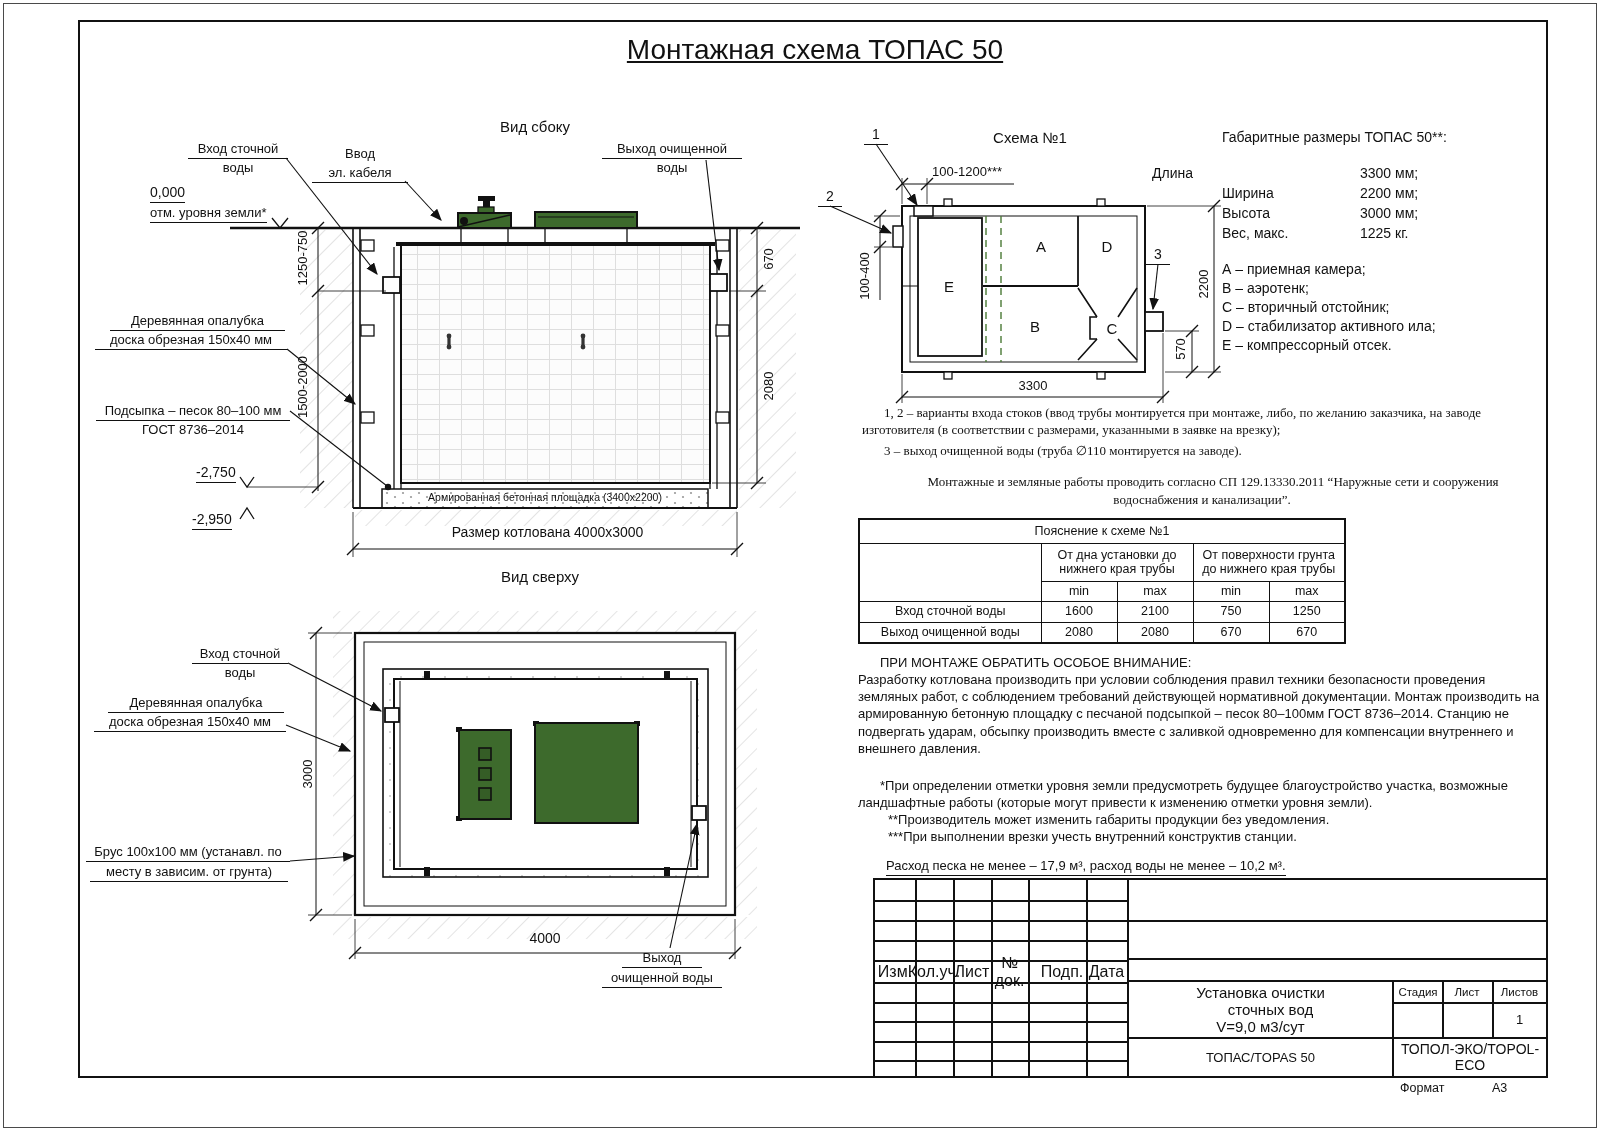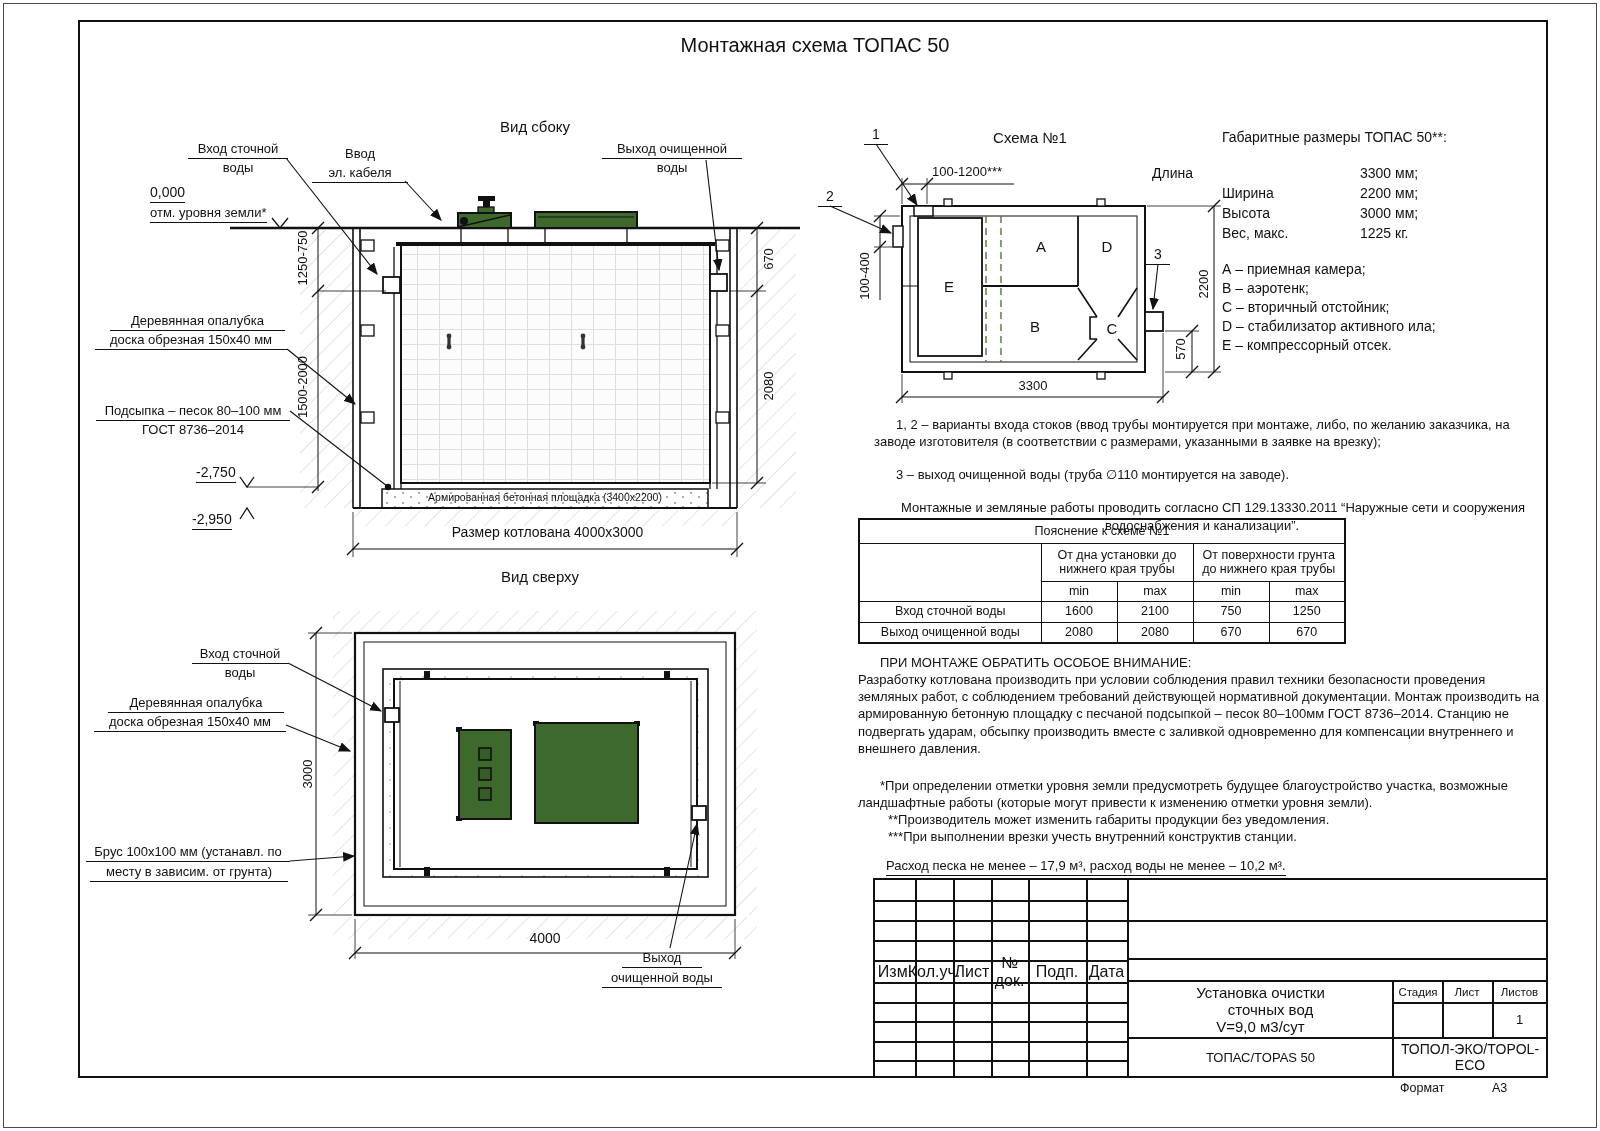--- a/index.html
+++ b/index.html
@@ -7,23 +7,23 @@
         font-family:"Liberation Sans","DejaVu Sans",sans-serif;color:#111;}
   .outer{position:absolute;left:3px;top:3px;width:1592px;height:1123px;border:1px solid #4a4a4a;}
   .frame{position:absolute;left:78px;top:20px;width:1466px;height:1054px;border:2px solid #111;}
   svg.lines{position:absolute;left:0;top:0;width:1600px;height:1131px;pointer-events:none;}
   .lbl{position:absolute;line-height:1.2;white-space:nowrap;color:#111;}
   .ctr{text-align:center;}
   .ul{border-bottom:1.3px solid #111;padding-bottom:1px;}
   .inb{display:inline-block;}
   .rot{position:absolute;transform:translate(-50%,-50%) rotate(-90deg);white-space:nowrap;color:#111;}
   .f10{font-size:16px;}.f12{font-size:12.5px;}
-  .f13{font-size:13px;}.f14{font-size:14px;}.f15{font-size:15px;}.f20{font-size:20px;}
+  .f13{font-size:13px;}.f14{font-size:14px;}.f15{font-size:15px;}.f20{font-size:28px;text-decoration:underline;}
   .notes{position:absolute;left:858px;top:400px;width:688px;font-size:13px;line-height:1.32;}
-  .notes p{margin:16px;text-indent:22px;}
+  .notes p{margin:4px;text-indent:22px;font-family:Liberation Serif, serif;}
   .notes p.gap{margin-top:14px;text-align:center;}
   .att{position:absolute;left:858px;top:654px;width:688px;font-size:13px;line-height:1.32;}
   .att p{margin:0;}
   .att .ti22{text-indent:22px;}
   .att .ti30{text-indent:30px;}
   .att .mt6{margin-top:20px;}
   table.ptable{position:absolute;left:858px;top:518px;border-collapse:collapse;table-layout:fixed;
         border:2px solid #111;font-size:12.5px;}
   table.ptable td{border:1.4px solid #111;text-align:center;vertical-align:middle;padding:0 2px;line-height:1.15;}
   .stamp{position:absolute;left:873px;top:878px;width:671px;height:196px;border:2px solid #111;background:#fff;}
@@ -363,21 +363,21 @@
     <div class="hl" style="left:252px;top:40px;width:419px;"></div>
     <div class="hl" style="left:252px;top:78px;width:419px;"></div>
     <div class="hl" style="left:252px;top:100px;width:419px;height:2px;"></div>
     <div class="hl" style="left:252px;top:157px;width:419px;height:2px;"></div>
     <div class="hl" style="left:517px;top:122px;width:154px;"></div>
 
     <div class="cell f10" style="left:0;top:82px;width:40px;height:20px;">Изм.</div>
     <div class="cell f10" style="left:40px;top:82px;width:38px;height:20px;">Кол.уч.</div>
     <div class="cell f10" style="left:78px;top:82px;width:38px;height:20px;">Лист</div>
     <div class="cell f10" style="left:116px;top:82px;width:37px;height:20px;">№ док.</div>
-    <div class="cell f10" style="left:153px;top:82px;width:58px;height:20px;">Подп.</div>
+    <div class="cell f10" style="left:153px;top:82px;width:68px;height:20px;">Подп.</div>
     <div class="cell f10" style="left:211px;top:82px;width:41px;height:20px;">Дата</div>
 
     <div class="cell f15" style="left:254px;top:103px;width:263px;height:18px;">Установка очистки</div>
     <div class="cell f15" style="left:264px;top:120px;width:263px;height:18px;">сточных вод</div>
     <div class="cell f15" style="left:254px;top:137px;width:263px;height:18px;">V=9,0 м3/сут</div>
 
     <div class="cell" style="left:519px;top:102px;width:48px;height:19px;font-size:11.5px;">Стадия</div>
     <div class="cell" style="left:568px;top:102px;width:48px;height:19px;font-size:11.5px;">Лист</div>
     <div class="cell" style="left:618px;top:102px;width:53px;height:19px;font-size:11.5px;">Листов</div>
     <div class="cell f13" style="left:618px;top:124px;width:53px;height:30px;">1</div>

